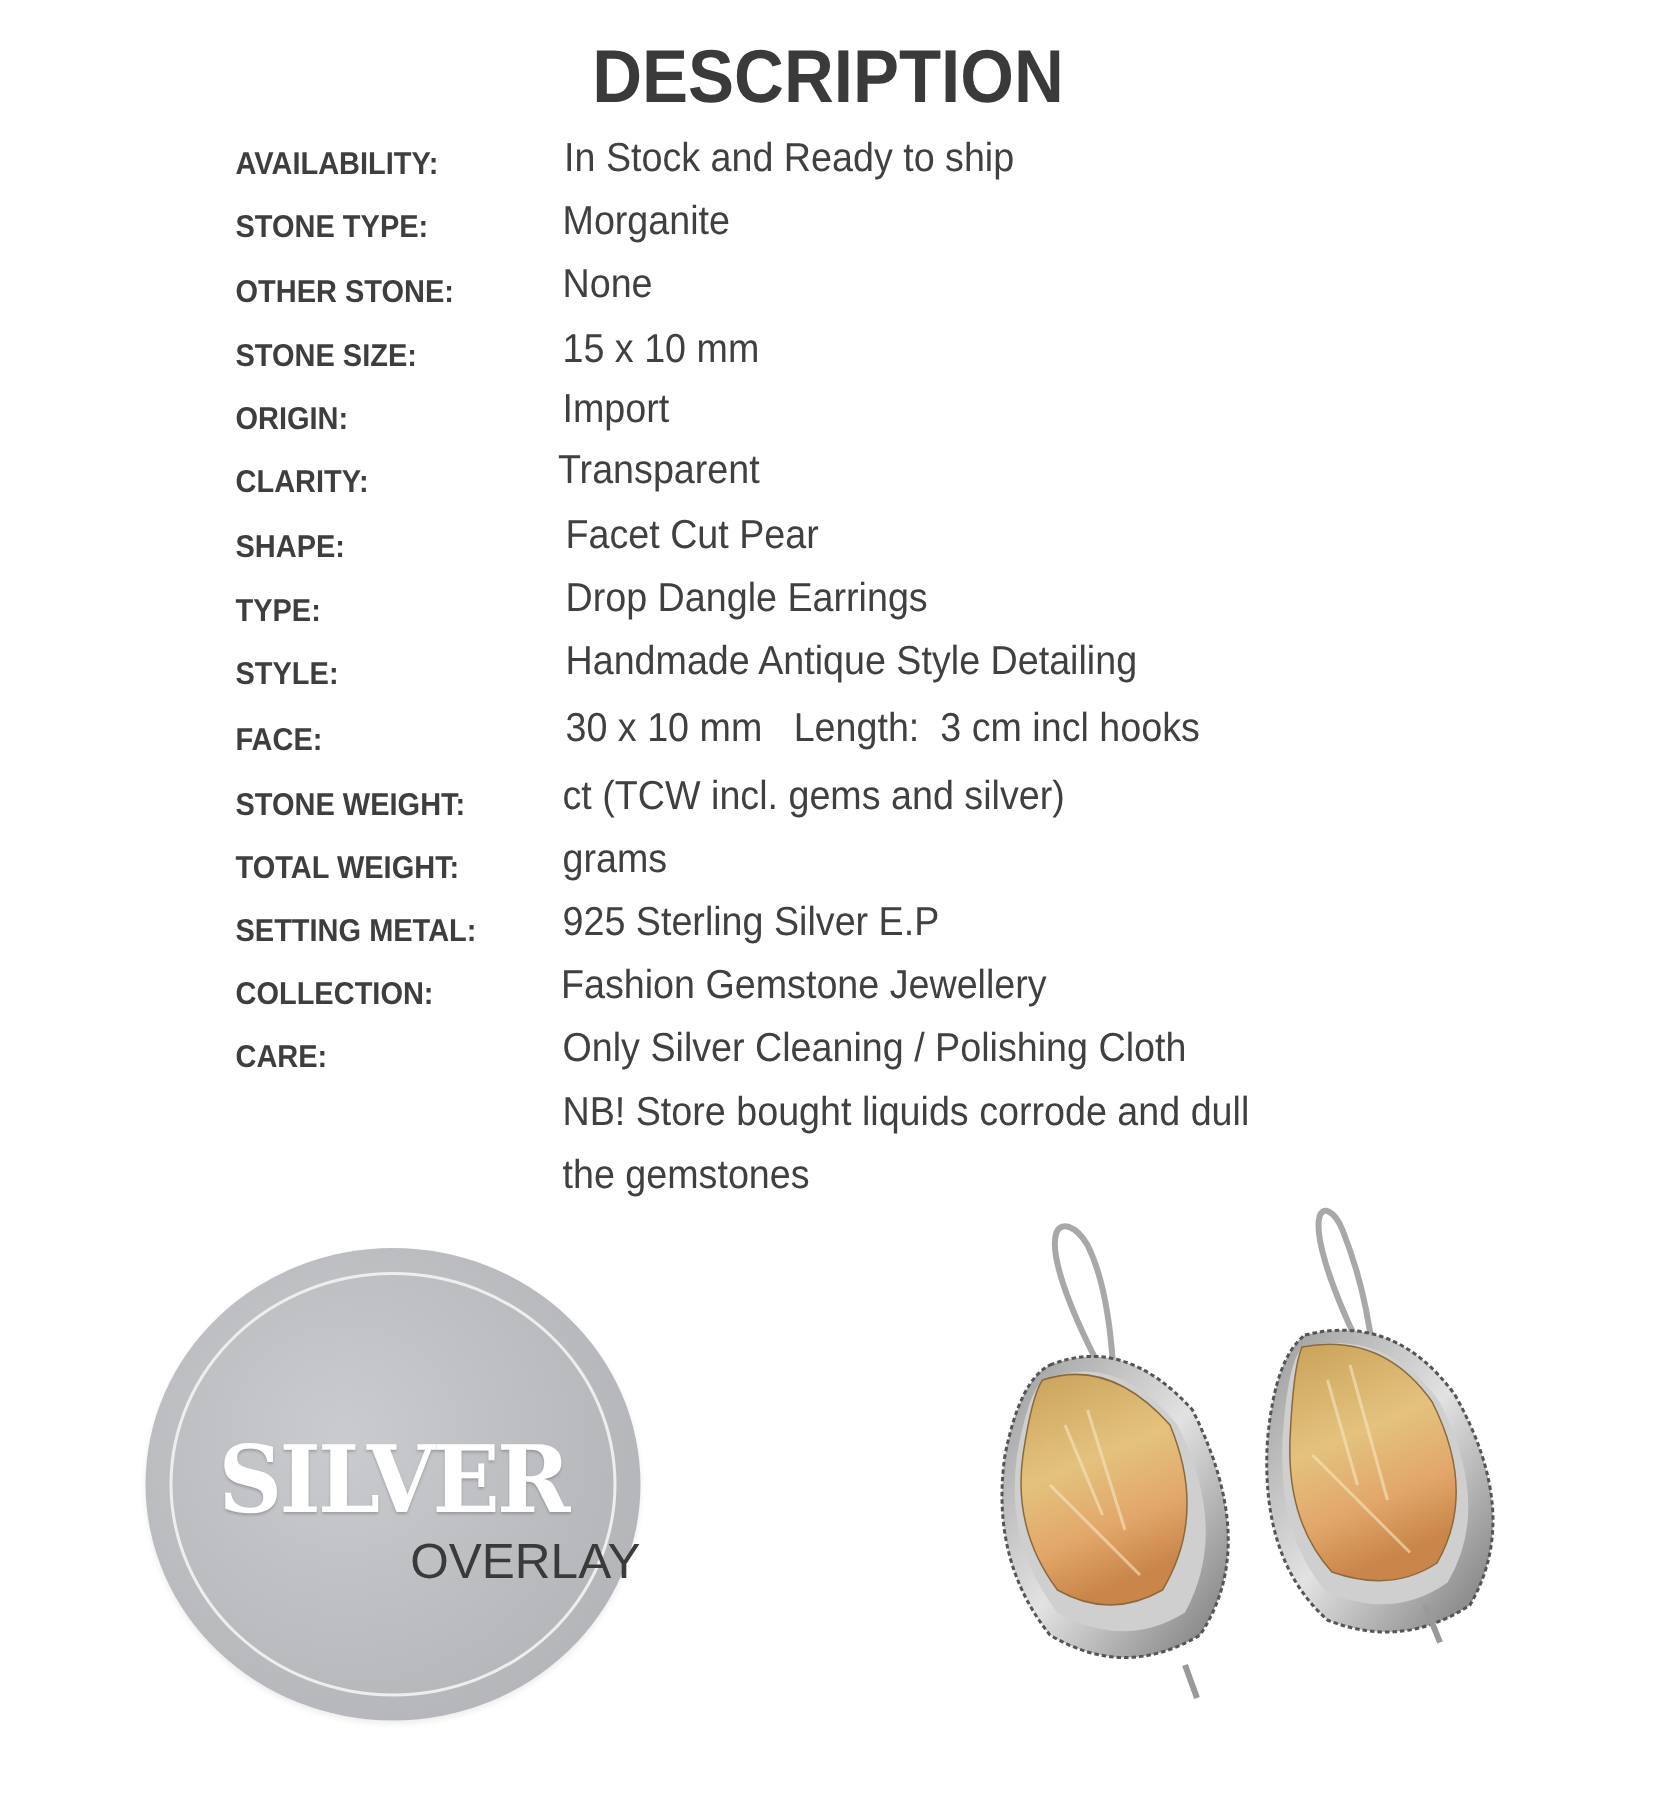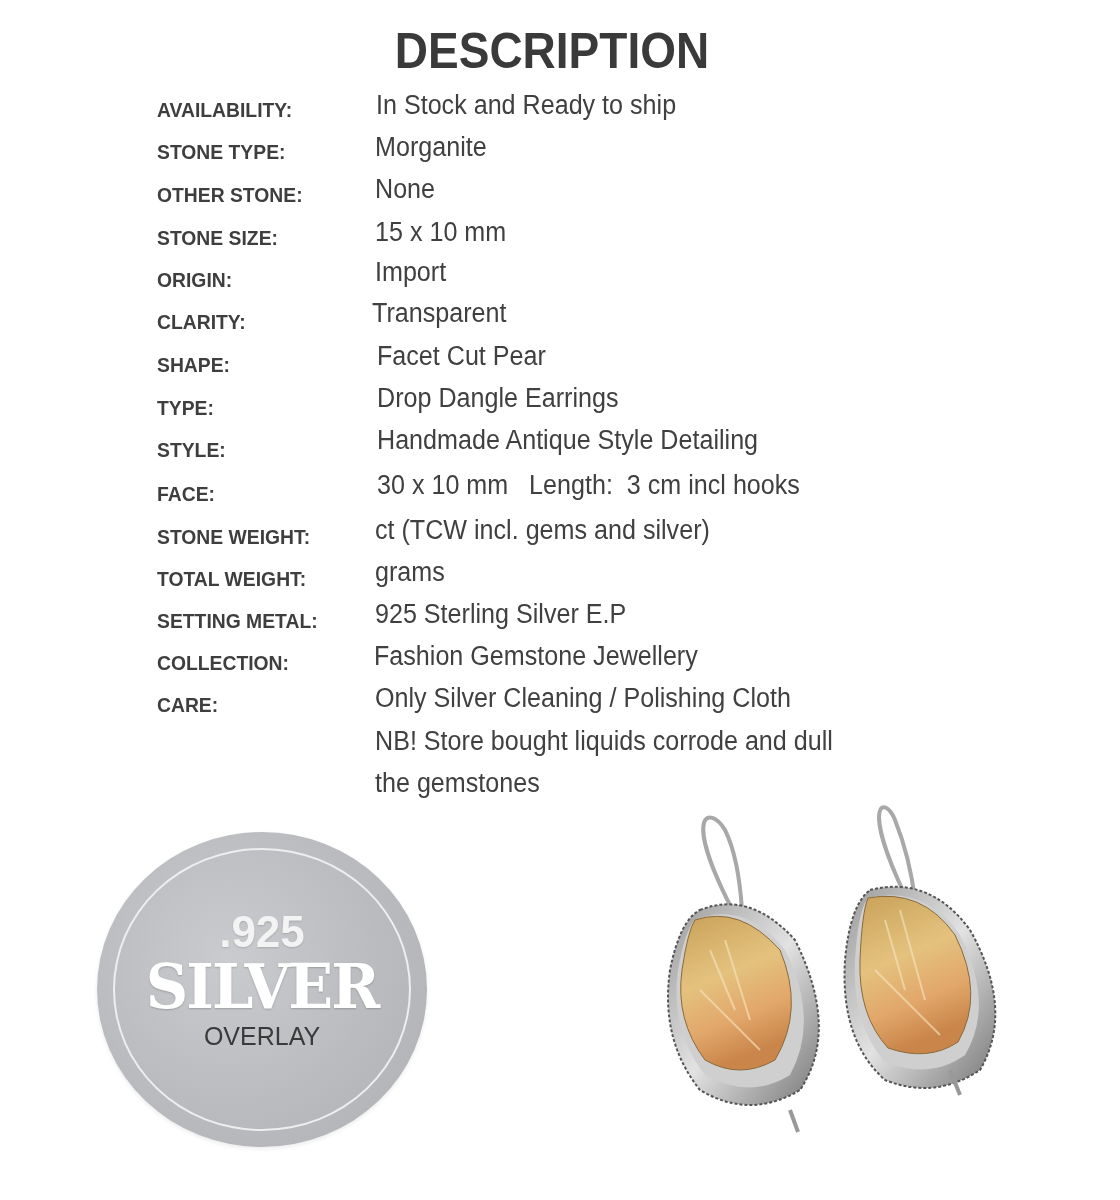--- a/index.html
+++ b/index.html
@@ -7,21 +7,21 @@
   .title { position:absolute; left:0; top:22px; width:1104px; text-align:center; font-size:50px; font-weight:bold; color:#3a3a3a; letter-spacing:0px; transform:scaleX(0.92); }
   .spec { position:absolute; left:157px; top:90px; }
   .row { position:absolute; left:0; white-space:nowrap; }
   .lbl { position:absolute; left:0; font-size:21px; font-weight:bold; color:#3e3e3e; transform:scaleX(0.92); transform-origin:left center; }
   .val { position:absolute; font-size:27px; color:#404040; transform:scaleX(0.93); transform-origin:left center; }
   .badge { position:absolute; left:97px; top:832px; width:330px; height:315px; border-radius:50%;
     background:radial-gradient(circle at 40% 40%, #c9cbce 0%, #b9bbbe 55%, #aeb0b3 100%); box-shadow:0 2px 4px rgba(0,0,0,0.08); }
   .badge-ring { position:absolute; left:16px; top:16px; right:16px; bottom:16px; border-radius:50%; border:2px solid #eeeeee; }
   .b925 { position:absolute; left:0; width:100%; top:75px; text-align:center; font-size:44px; font-weight:bold; color:#f3f3f3; text-shadow:0 1px 2px rgba(0,0,0,0.15); }
   .bsilver { position:absolute; left:0; width:100%; top:118px; text-align:center; font-family:"DejaVu Serif", serif; font-size:62px; font-weight:bold; color:#ffffff; letter-spacing:-2px; text-shadow:0 1px 2px rgba(0,0,0,0.2); transform:scaleX(0.95); }
-  .boverlay { position:absolute; left:0; width:100%; top:190px; text-align:center; font-size:25px; color:#3a3a3a; }
+  .boverlay { position:absolute; left:0; width:100%; top:190px; text-align:right; font-size:33px; color:#3a3a3a; }
   .earrings { position:absolute; left:640px; top:790px; width:420px; height:360px; }
 </style>
 </head>
 <body>
 
 <div class="title">DESCRIPTION</div>
 
 <div class="spec">
   <div class="row" style="top:0px">
     <span class="lbl" style="top:8px">AVAILABILITY:</span>
@@ -86,21 +86,20 @@
   <div class="row" style="top:636px">
     <span class="val" style="left:218px;top:0px">NB! Store bought liquids corrode and dull</span>
   </div>
   <div class="row" style="top:678px">
     <span class="val" style="left:218px;top:0px">the gemstones</span>
   </div>
 </div>
 
 <div class="badge">
   <div class="badge-ring"></div>
-  <div class="b925">.925</div>
   <div class="bsilver">SILVER</div>
   <div class="boverlay">OVERLAY</div>
 </div>
 
 <div class="earrings">
   <svg width="420" height="360" viewBox="0 0 420 360">
     <defs>
       <linearGradient id="gem" x1="0" y1="0" x2="0.3" y2="1">
         <stop offset="0" stop-color="#c9a25a"></stop>
         <stop offset="0.45" stop-color="#e4c27e"></stop>

